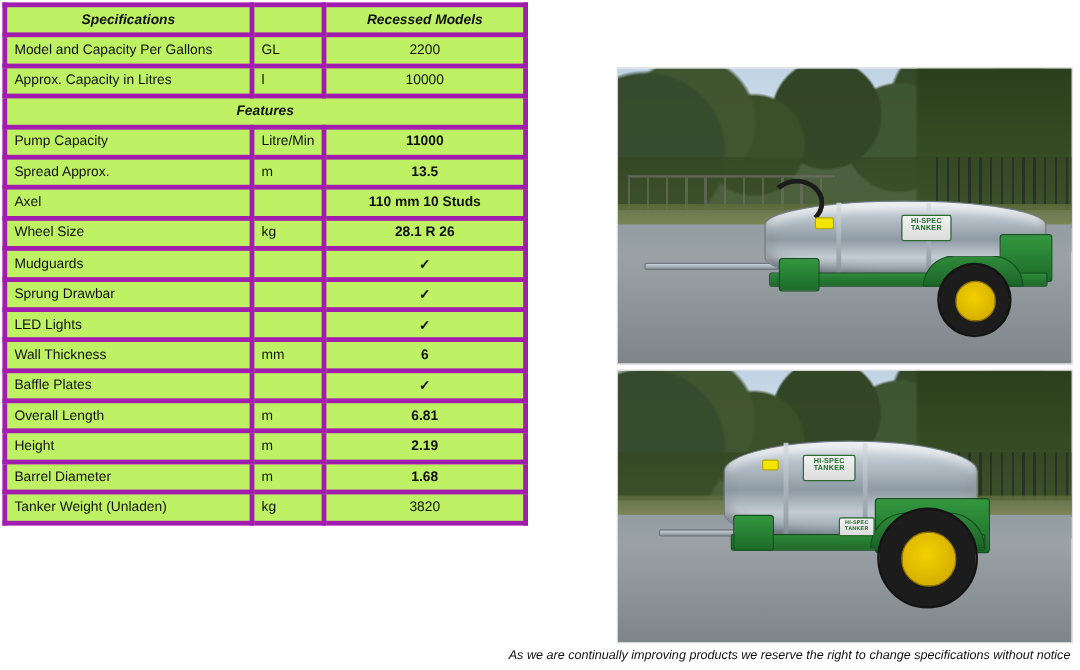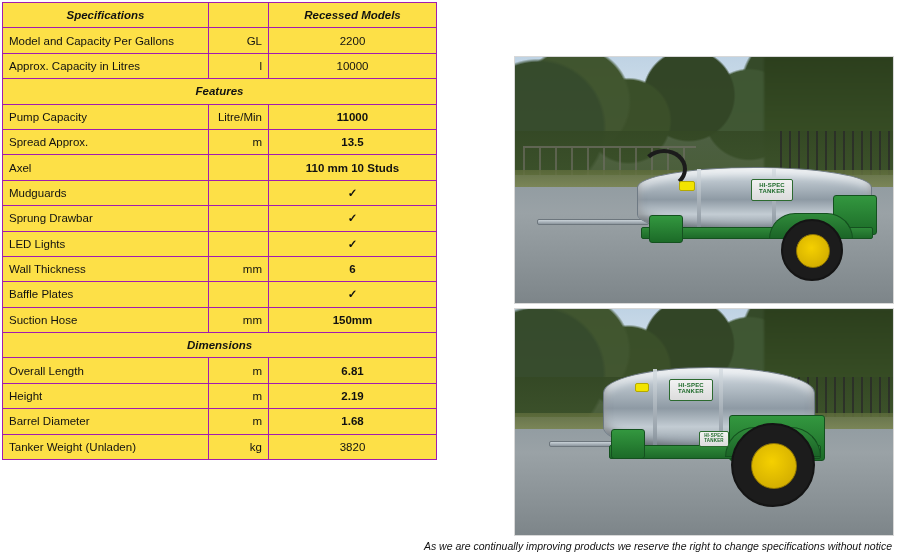--- a/index.html
+++ b/index.html
@@ -30,29 +30,29 @@
     width: 438px;
     padding: 2px 0 0 2px;
     flex: 0 0 438px;
   }
   table.spec {
     border-collapse: collapse;
     width: 434px;
     table-layout: fixed;
   }
   table.spec td {
-    border: 1px solid #a21caf;
+    border: 4px solid #a21caf;
     height: 25.4px;
     padding: 0 6px;
     font-size: 11.5px;
     vertical-align: middle;
-    background: #fde047;
+    background: #bef264;
   }
   .c1 { width: 206px; }
-  .c2 { width: 60px; text-align: right; }
+  .c2 { width: 60px; text-align: left; }
   .c3 { width: 168px; text-align: center; font-weight: bold; }
 
   .row-header td {
     font-style: italic;
     font-weight: bold;
     font-size: 12px;
   }
   .row-header td.c1 { text-align: center; }
 
   .row-bold td {
@@ -300,20 +300,25 @@
           <td class="c2">m</td>
           <td class="c3">13.5</td>
         </tr>
 
         <tr>
           <td class="c1">Axel</td>
           <td class="c2"></td>
           <td class="c3">110 mm 10 Studs</td>
         </tr>
 
+        <tr>
+          <td class="c1">Wheel Size</td>
+          <td class="c2">kg</td>
+          <td class="c3">28.1 R 26</td>
+        </tr>
 
 
         <tr>
           <td class="c1">Mudguards</td>
           <td class="c2"></td>
           <td class="c3 tick">✓</td>
         </tr>
 
         <tr>
           <td class="c1">Sprung Drawbar</td>
@@ -332,29 +337,21 @@
           <td class="c2">mm</td>
           <td class="c3">6</td>
         </tr>
 
         <tr>
           <td class="c1">Baffle Plates</td>
           <td class="c2"></td>
           <td class="c3 tick">✓</td>
         </tr>
 
-        <tr>
-          <td class="c1">Suction Hose</td>
-          <td class="c2">mm</td>
-          <td class="c3">150mm</td>
-        </tr>
-
-        <tr class="section-title">
-          <td class="c1" colspan="3">Dimensions</td>
-        </tr>
+
 
         <tr>
           <td class="c1">Overall Length</td>
           <td class="c2">m</td>
           <td class="c3">6.81</td>
         </tr>
 
         <tr>
           <td class="c1">Height</td>
           <td class="c2">m</td>

